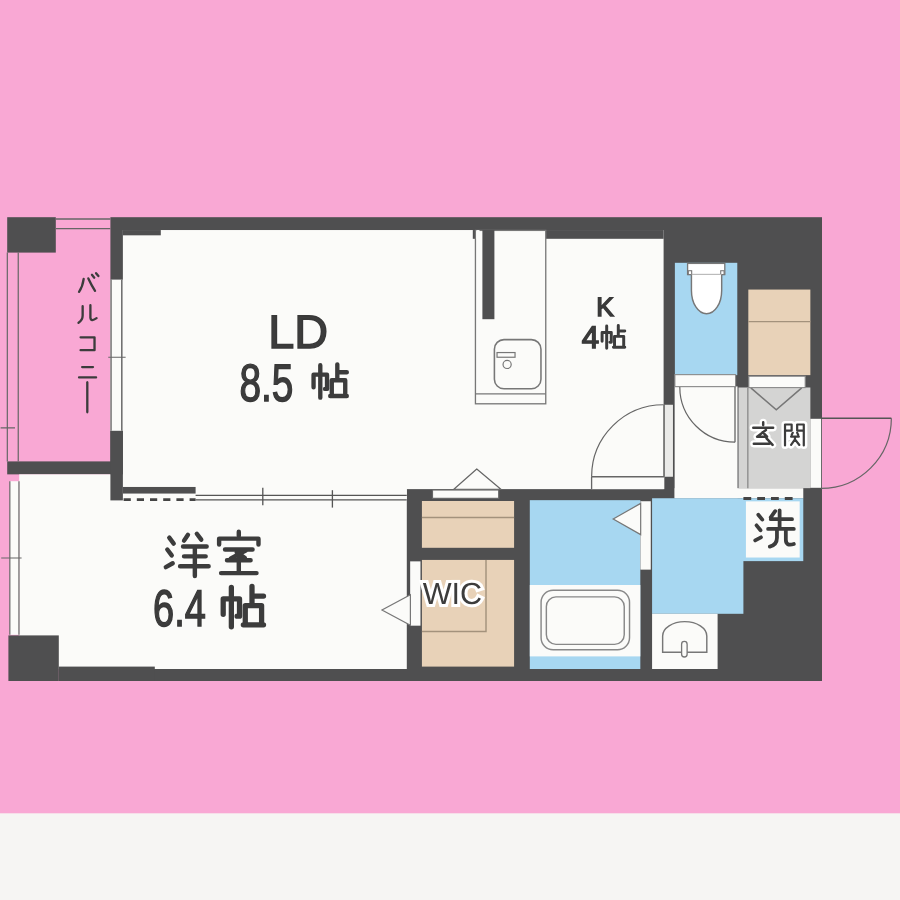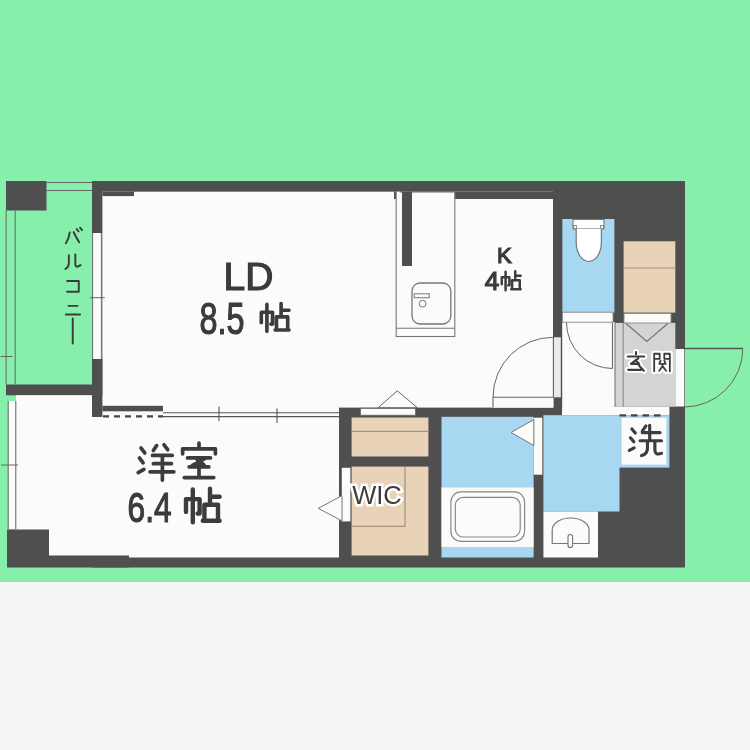--- a/index.html
+++ b/index.html
@@ -1,16 +1,16 @@
 <!DOCTYPE html>
 <html><head>
 <meta charset="utf-8">
 <style>
 html,body{margin:0;padding:0;background:#f6f5f3;}
-#c{position:relative;width:750px;height:582px;background:#86efac;overflow:hidden;}
+#c{position:relative;width:750px;height:678px;background:#f9a8d4;overflow:hidden;}
 svg{position:absolute;left:0;top:0;}
 text{font-family:"Liberation Sans",sans-serif;fill:#3c3c3c;}
 </style>
 </head>
 <body>
 <div id="c">
 <svg width="750" height="750" viewBox="0 0 750 750">
 <defs>
 <path id="g_jo" d="M10,34 H44 M10,34 V66 M44,34 V70 L39,70 M27,10 V92 M70,8 V48 M70,28 H94 M56,48 H90 M56,48 V84 M90,48 V84 M52,88 H94"></path>
 <path id="g_you" d="M16,16 l9,12 M12,40 l9,12 M9,76 l14,-8 M54,10 l-8,12 M72,8 l9,12 M44,34 H92 M46,54 H90 M38,74 H96 M68,34 V94"></path>

